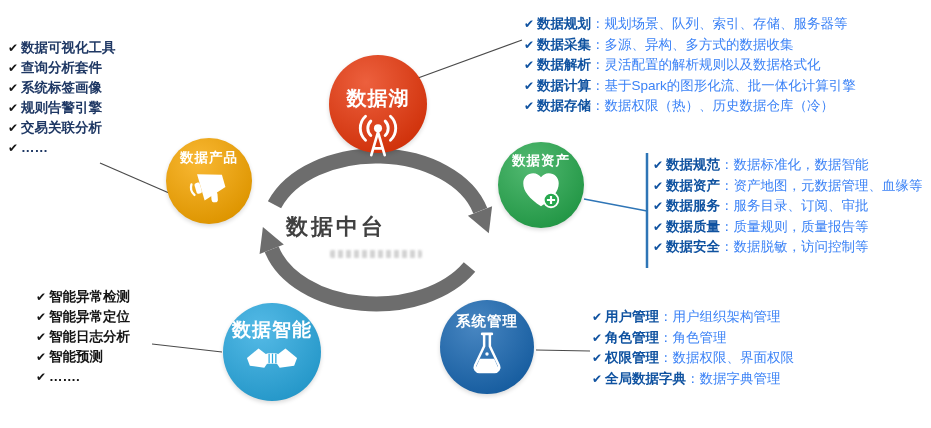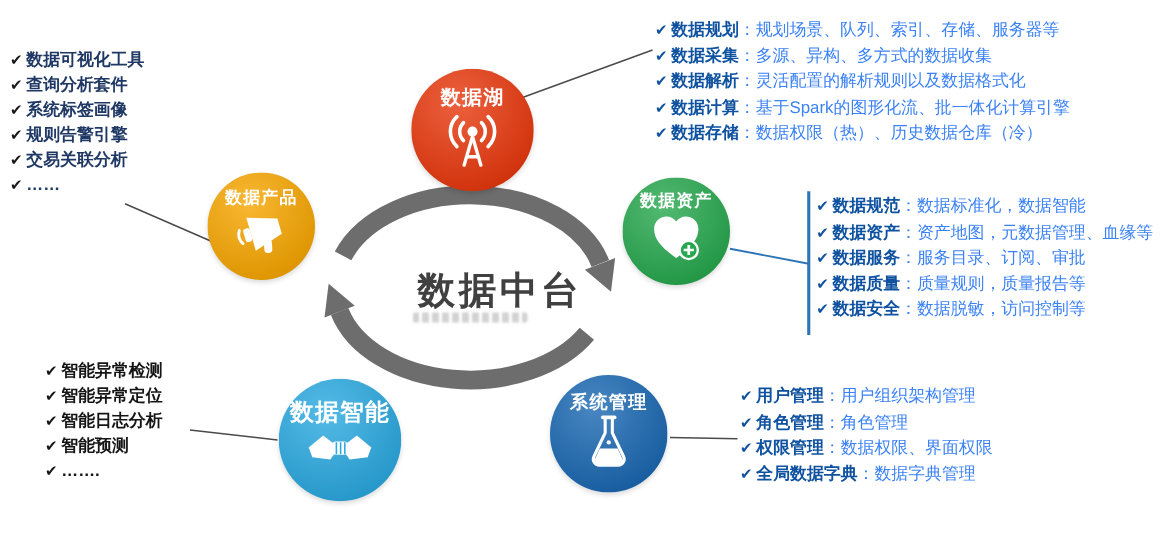--- a/index.html
+++ b/index.html
@@ -10,35 +10,35 @@
   .overlay{position:absolute;left:0;top:0;z-index:1;pointer-events:none;}
   
   .node{
     position:absolute;border-radius:50%;display:flex;flex-direction:column;align-items:center;
     color:#fff;z-index:2;
     background-image:radial-gradient(circle at 38% 28%, rgba(255,255,255,.20), rgba(0,0,0,.10) 78%);
     box-shadow:0 2px 4px rgba(0,0,0,.15);
   }
   .node-label{font-weight:bold;letter-spacing:1px;white-space:nowrap;}
   .node.lake{left:329px;top:55px;width:98px;height:98px;}
-  .node.lake .node-label{margin-top:13px;font-size:16px;}
+  .node.lake .node-label{margin-top:30px;font-size:20px;}
   .node.product{left:166px;top:138px;width:86px;height:86px;}
   .node.product .node-label{margin-top:11px;font-size:13.5px;}
   .node.asset{left:498px;top:142px;width:86px;height:86px;}
   .node.asset .node-label{margin-top:10px;font-size:13.5px;}
   .node.system{left:440px;top:300px;width:94px;height:94px;}
   .node.system .node-label{margin-top:12px;font-size:14.5px;}
   .node.intelligence{left:223px;top:303px;width:98px;height:98px;}
   .node.intelligence .node-label{margin-top:14px;font-size:19px;}
   .icon{display:block;line-height:0;}
   .icon.tilt{transform:rotate(-16deg);}
   
   .center-title{
-    position:absolute;left:286px;top:212px;width:180px;text-align:right;z-index:2;
-    font-size:30px;font-weight:bold;color:#404040;letter-spacing:3px;white-space:nowrap;
+    position:absolute;left:286px;top:212px;width:180px;text-align:left;z-index:2;
+    font-size:22px;font-weight:bold;color:#404040;letter-spacing:3px;white-space:nowrap;
   }
   .watermark{
     position:absolute;left:330px;top:250px;width:92px;height:8px;z-index:2;border-radius:2px;
     background:repeating-linear-gradient(90deg,#c4c4c4 0 5px,transparent 5px 8px);
     filter:blur(1px);opacity:.75;
   }
   
   .feat-list{position:absolute;z-index:3;}
   .feat-item{display:flex;align-items:baseline;white-space:nowrap;}
   .chk{margin-right:3px;font-size:12px;}

